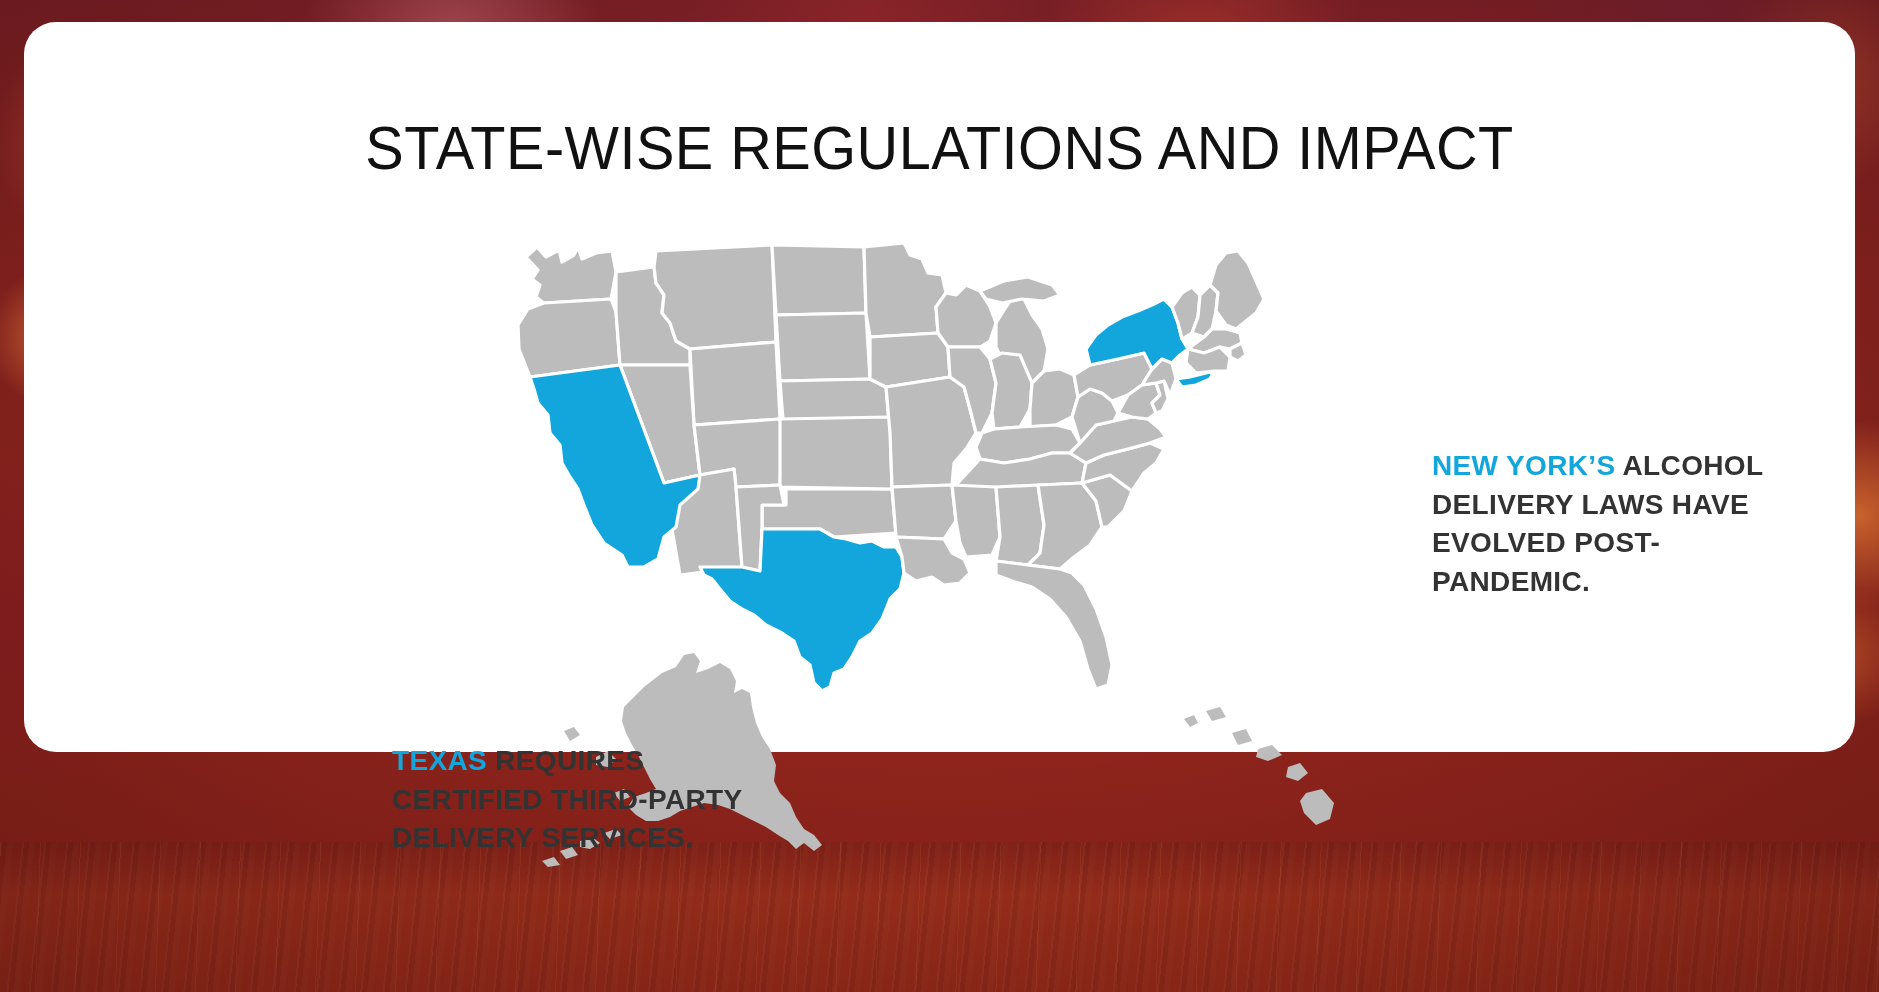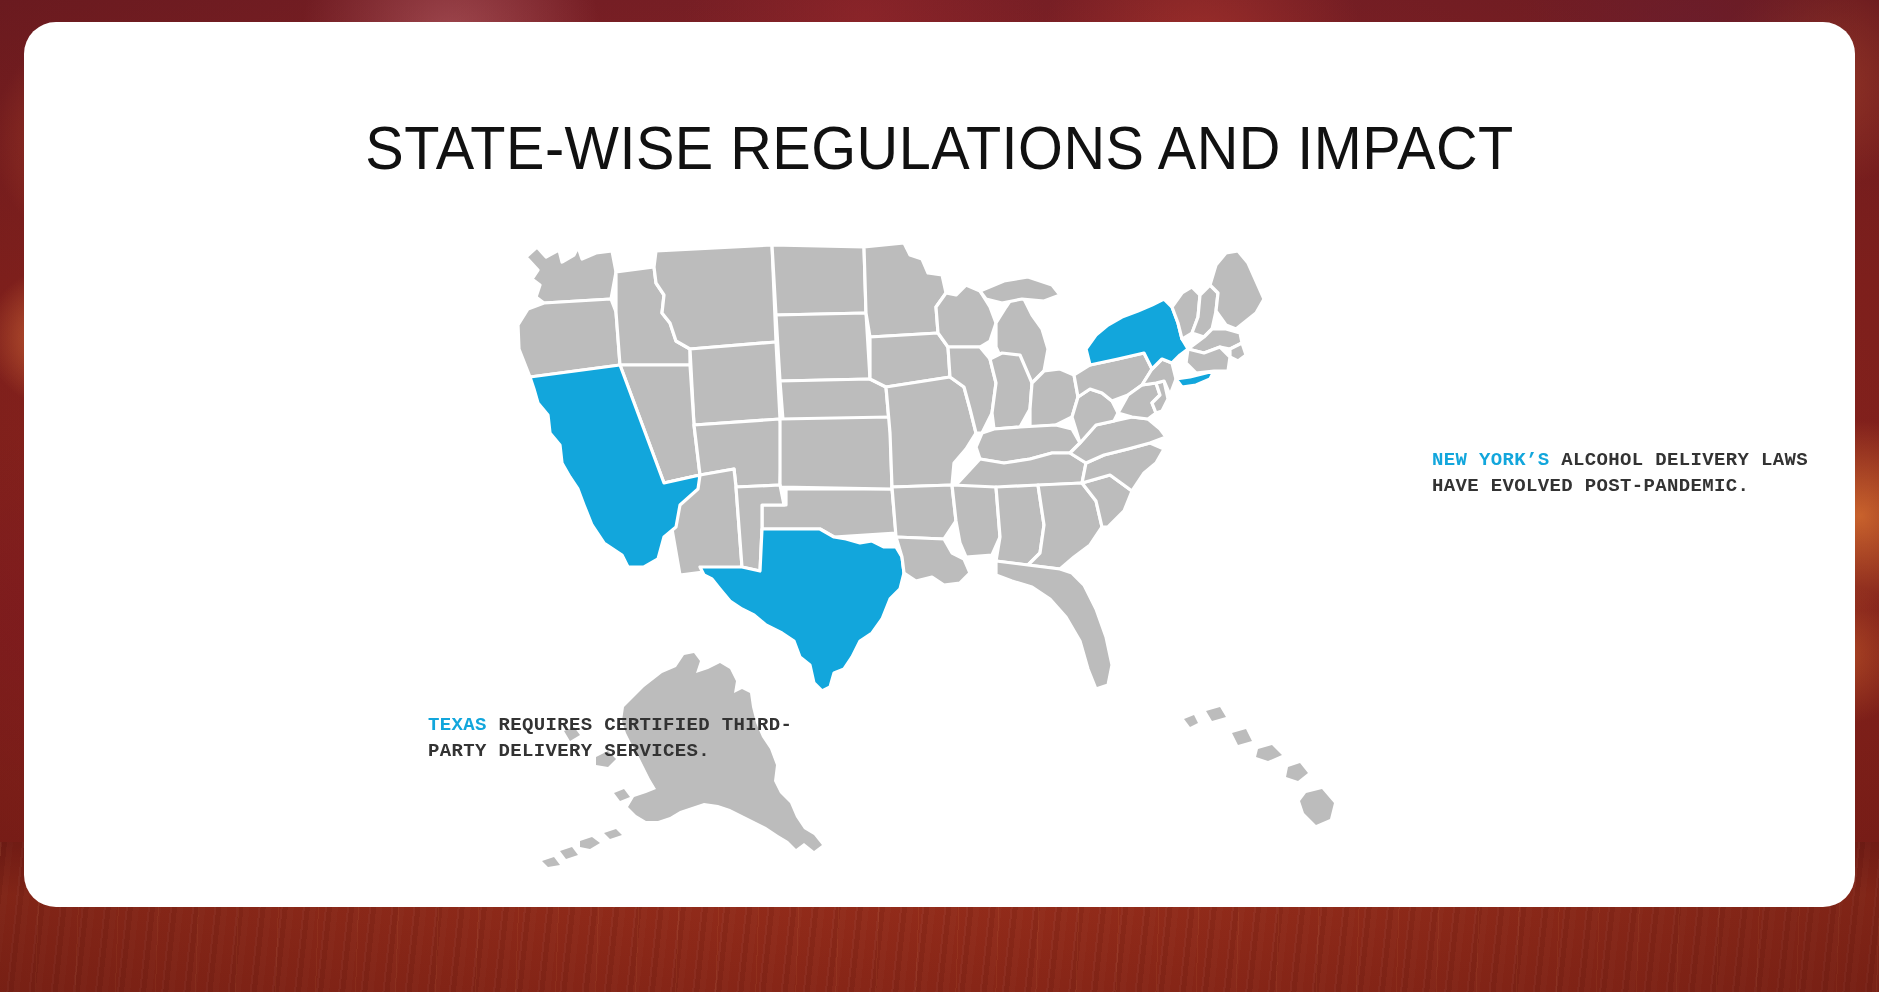--- a/index.html
+++ b/index.html
@@ -53,21 +53,21 @@
     inset: 0;
     background: radial-gradient(ellipse at 50% 45%, rgba(0,0,0,0) 40%, rgba(60,10,10,0.35) 100%);
   }
 
   
   .card {
     position: absolute;
     left: 24px;
     top: 22px;
     width: 1831px;
-    height: 885px;
+    height: 730px;
     background: #ffffff;
     border-radius: 32px;
   }
 
   
   .title {
     position: absolute;
     left: 0; right: 0;
     top: 90px;
     text-align: center;
@@ -86,32 +86,32 @@
     left: 480px;
     top: 215px;
     width: 930px;
     height: 650px;
   }
   .map-wrap svg { width: 100%; height: 100%; display: block; }
 
   
   .callout {
     position: absolute;
-    font-family: Liberation Mono, monospace;
-    font-size: 19px;
+    font-family: Liberation Sans, sans-serif;
+    font-size: 28px;
     font-weight: bold;
     line-height: 1.38;
     letter-spacing: 0.35px;
     color: #333333;
     text-transform: uppercase;
   }
   .callout .state { color: #12A6DC; }
 
   .callout-california { left: 86px;  top: 500px; width: 420px; }
-  .callout-texas      { left: 368px; top: 690px; width: 380px; margin-left: 36px; }
+  .callout-texas      { left: 368px; top: 720px; width: 380px; }
   .callout-newyork    { left: 1408px; top: 425px; width: 380px; }
 </style>
 </head>
 <body>
 
 <div class="backdrop">
   <div class="backdrop-wood"></div>
   <div class="backdrop-vignette"></div>
 </div>
 

